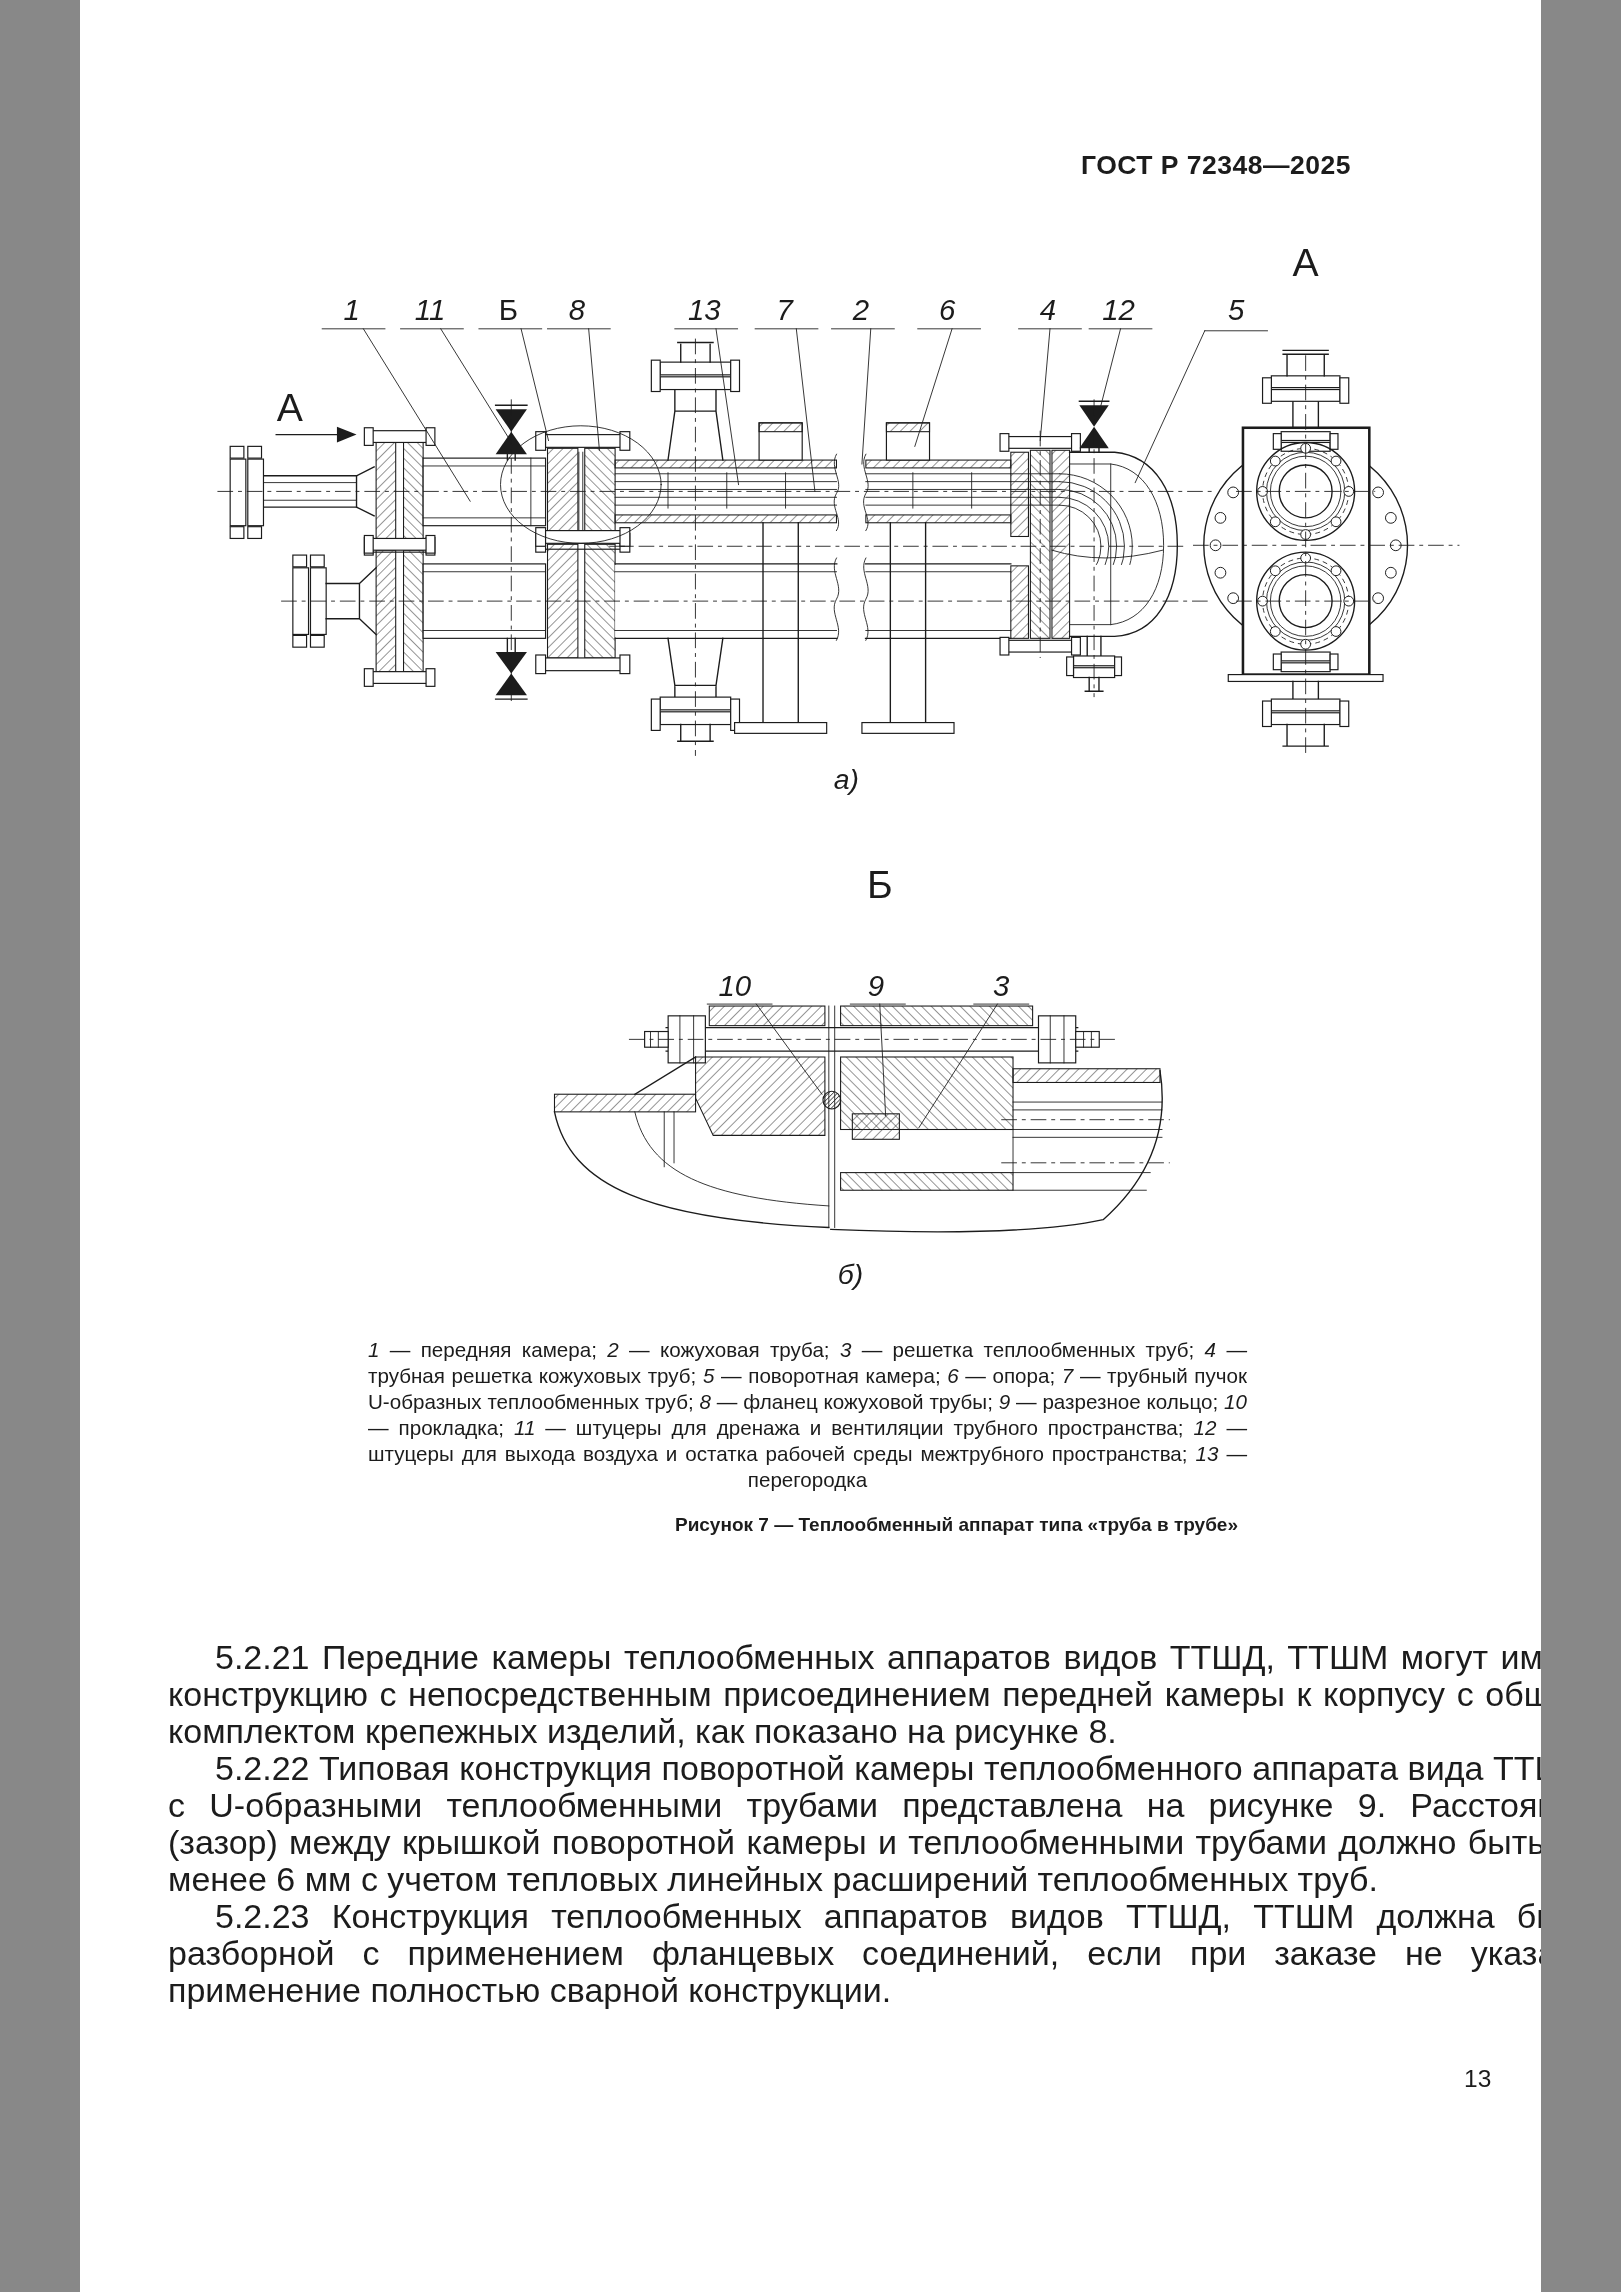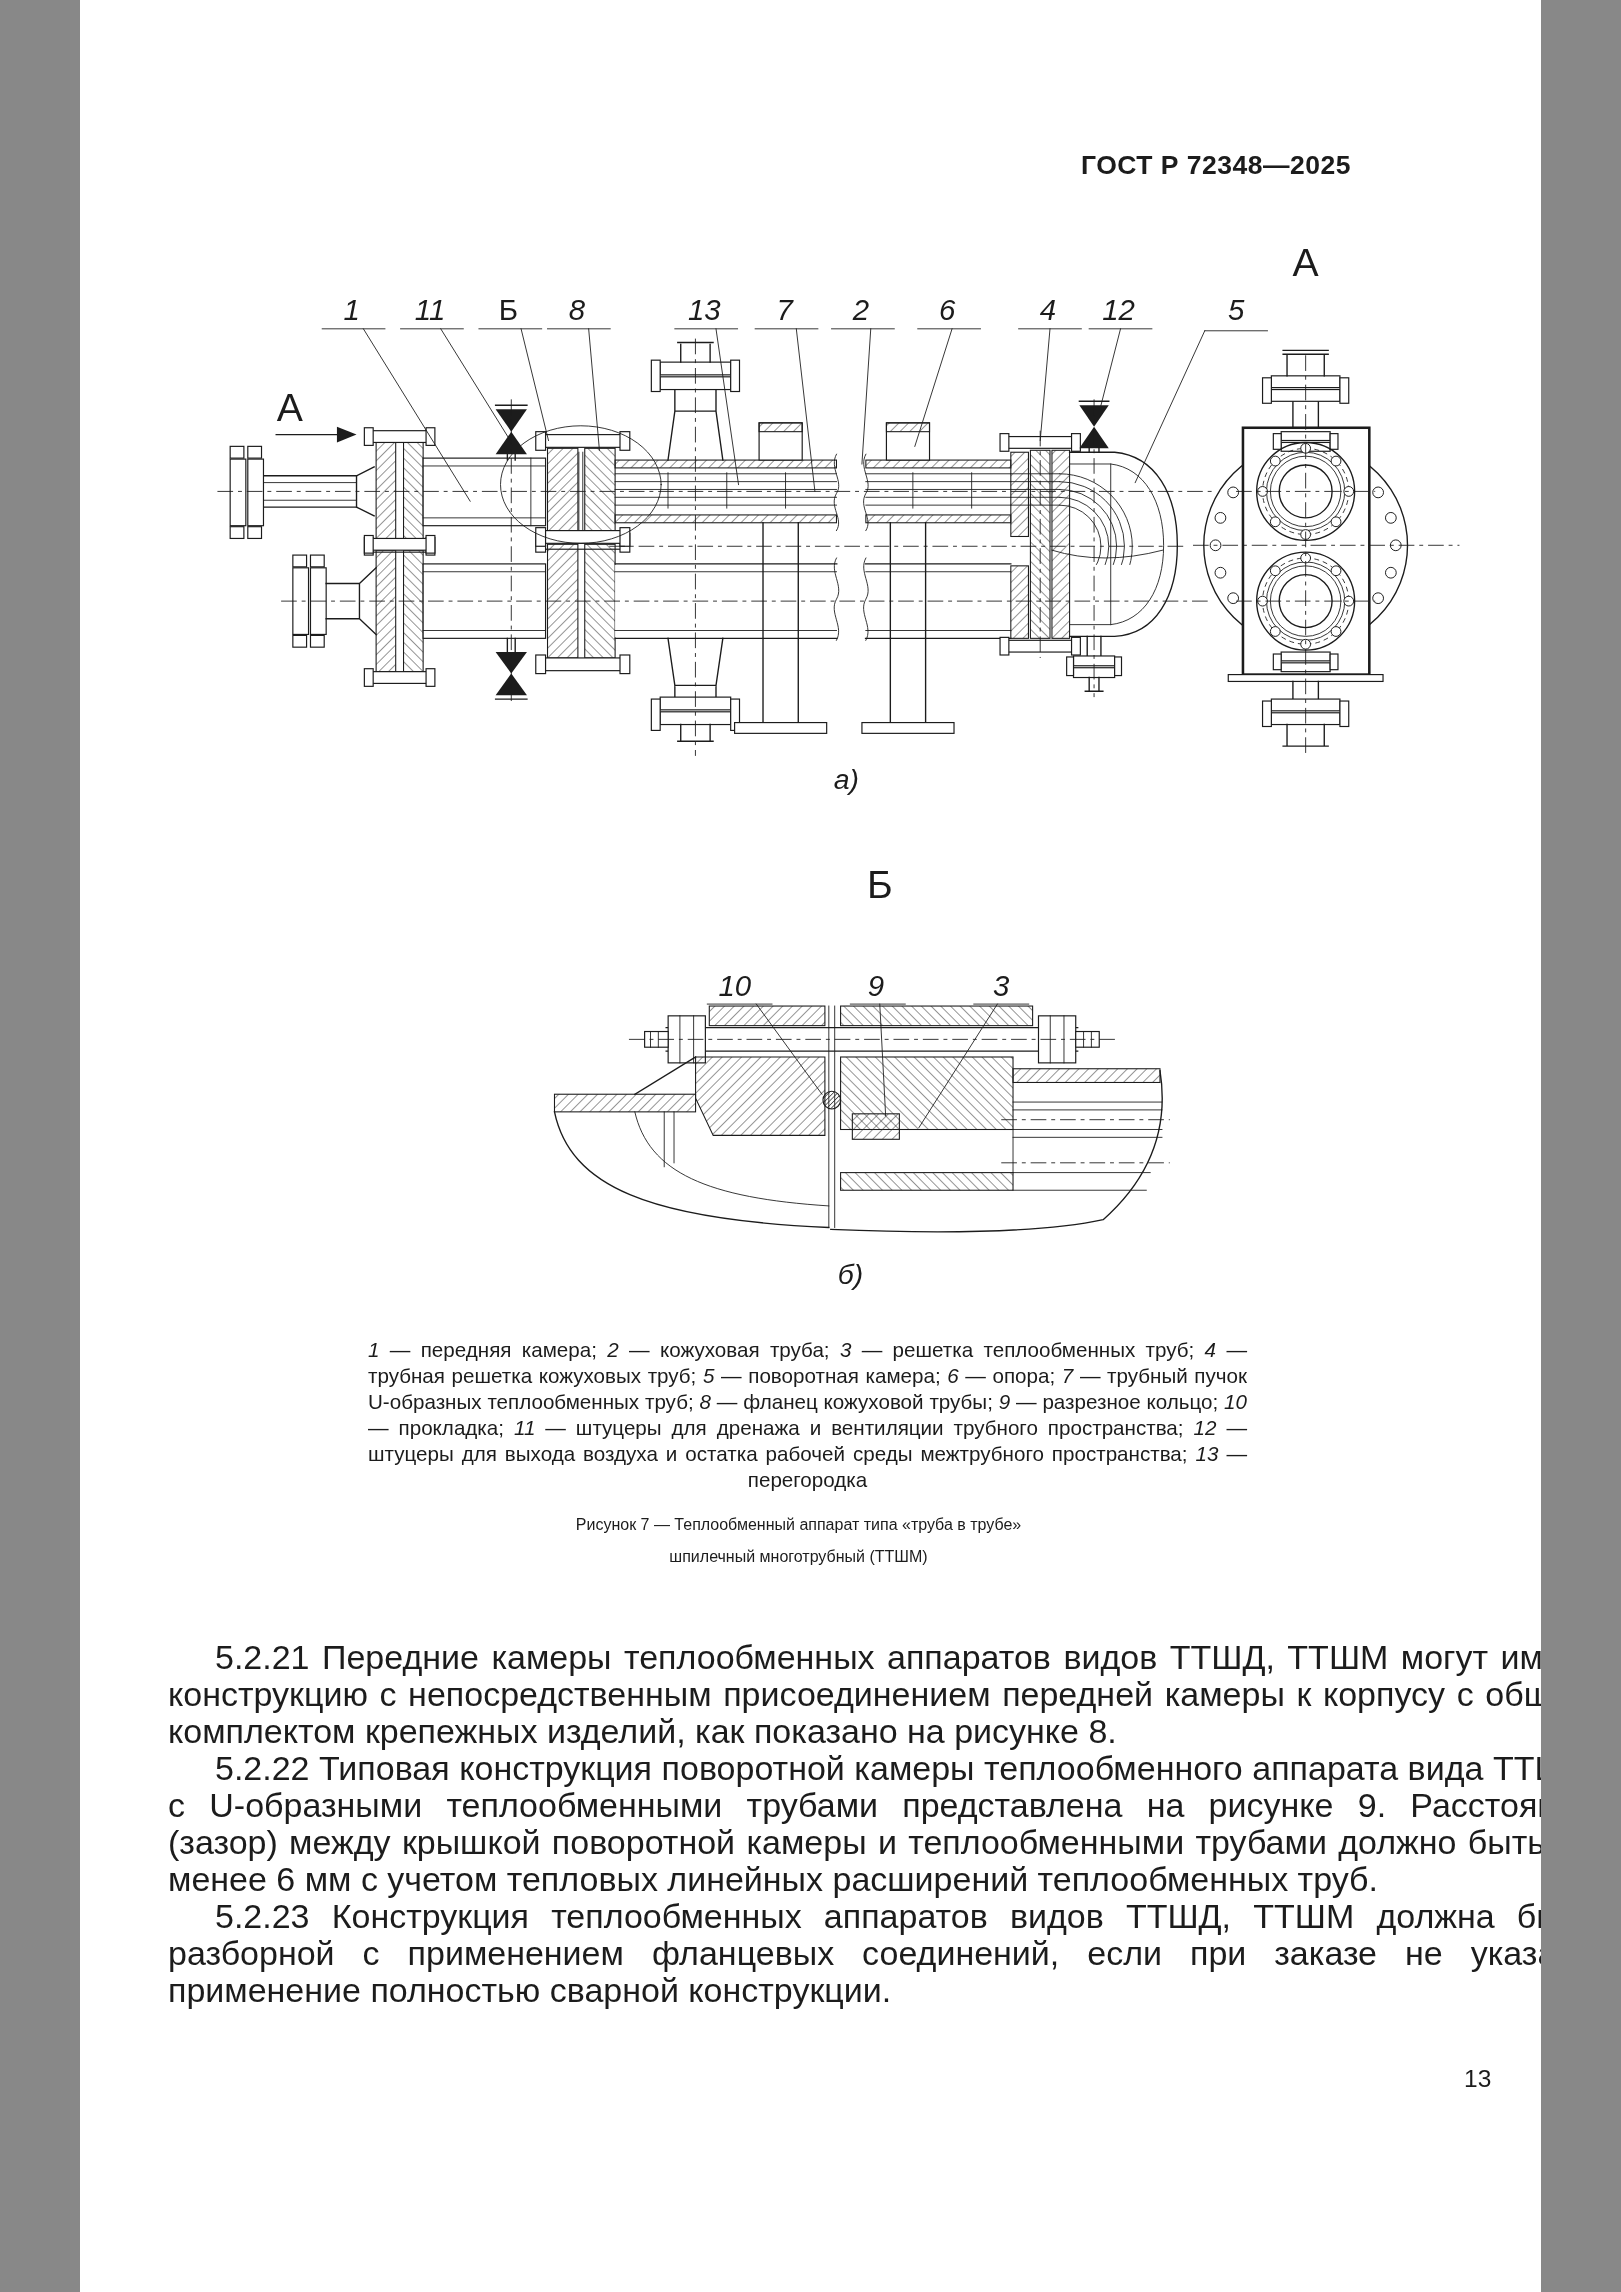--- a/index.html
+++ b/index.html
@@ -2,21 +2,21 @@
 <html><head>
 <meta charset="utf-8">
 <style>
   html,body{margin:0;padding:0;background:#888;}
   .page{position:relative;width:1461px;height:2293px;background:#ffffff;margin:0 auto;
         font-family:"Liberation Sans",sans-serif;color:#1c1c1c;overflow:hidden;}
   .hdr{position:absolute;top:150px;right:190px;font-size:26.5px;font-weight:bold;letter-spacing:0.5px;}
   .legend{position:absolute;left:288px;top:1337px;width:879px;font-size:20.6px;line-height:26px;
           text-align:justify;text-align-last:center;}
   .legend i{font-style:italic;}
-  .cap{position:absolute;left:279px;top:1509px;width:879px;font-size:16px;line-height:32px;text-align:center;}
+  .cap{position:absolute;left:279px;top:1509px;width:879px;font-size:19px;line-height:32px;text-align:right;font-weight:bold;}
   .bodytext{position:absolute;left:88px;top:1639px;width:1426px;font-size:34px;line-height:37px;text-align:justify;}
   .bodytext p{margin:0;text-indent:47px;}
   .pgnum{position:absolute;left:1384px;top:2065px;font-size:24.5px;}
   svg{position:absolute;}
   
   .s{stroke:#1c1c1c;fill:none;stroke-width:1.4;stroke-linecap:square;}
   .st{stroke:#1c1c1c;fill:none;stroke-width:0.9;stroke-linecap:square;}
   .cl{stroke:#1c1c1c;fill:none;stroke-width:0.9;stroke-dasharray:16 5 4 5;}
   .cld{stroke:#1c1c1c;fill:none;stroke-width:0.9;stroke-dasharray:5 4;}
   .b{fill:#ffffff;stroke:#1c1c1c;stroke-width:1.2;}
@@ -360,21 +360,20 @@
       <text class="num" x="940" y="1016">3</text>
     </g>
     <text class="big" x="816" y="916">Б</text>
     <text class="sub" x="786" y="1310">б)</text>
   </svg>
 
   <div class="legend"><i>1</i> — передняя камера; <i>2</i> — кожуховая труба; <i>3</i> — решетка теплообменных труб; <i>4</i> — трубная решетка кожуховых труб; <i>5</i> — поворотная камера; <i>6</i> — опора; <i>7</i> — трубный пучок U-образных теплообменных труб; <i>8</i> — фланец кожуховой трубы; <i>9</i> — разрезное кольцо; <i>10</i> — прокладка; <i>11</i> — штуцеры для дренажа и вентиляции трубного пространства; <i>12</i> — штуцеры для выхода воздуха и остатка рабочей среды межтрубного пространства; <i>13</i> — перегородка</div>
 
   <div class="cap">
     <div>Рисунок 7 — Теплообменный аппарат типа «труба в трубе»</div>
-    <div>шпилечный многотрубный (ТТШМ)</div>
   </div>
 
   <div class="bodytext">
     <p>5.2.21 Передние камеры теплообменных аппаратов видов ТТШД, ТТШМ могут иметь конструкцию с непосредственным присоединением передней камеры к корпусу с общим комплектом крепежных изделий, как показано на рисунке 8.</p>
     <p>5.2.22 Типовая конструкция поворотной камеры теплообменного аппарата вида ТТШМ с U-образными теплообменными трубами представлена на рисунке 9. Расстояние (зазор) между крышкой поворотной камеры и теплообменными трубами должно быть не менее 6 мм с учетом тепловых линейных расширений теплообменных труб.</p>
     <p>5.2.23 Конструкция теплообменных аппаратов видов ТТШД, ТТШМ должна быть разборной с применением фланцевых соединений, если при заказе не указано применение полностью сварной конструкции.</p>
   </div>
 
   <div class="pgnum">13</div>
 </div>

